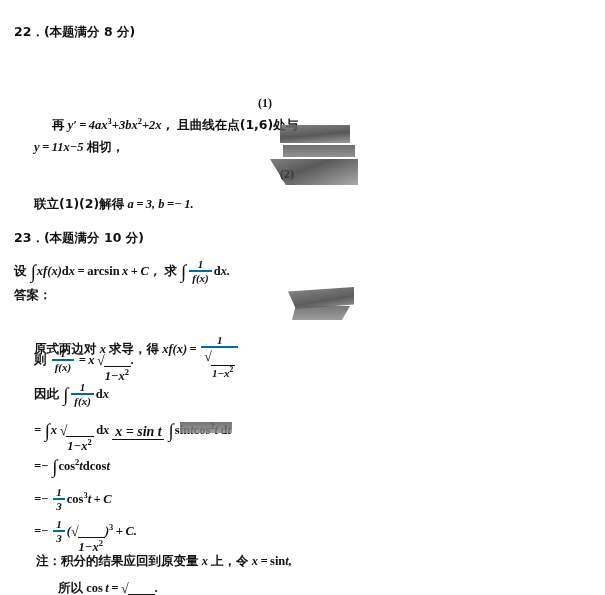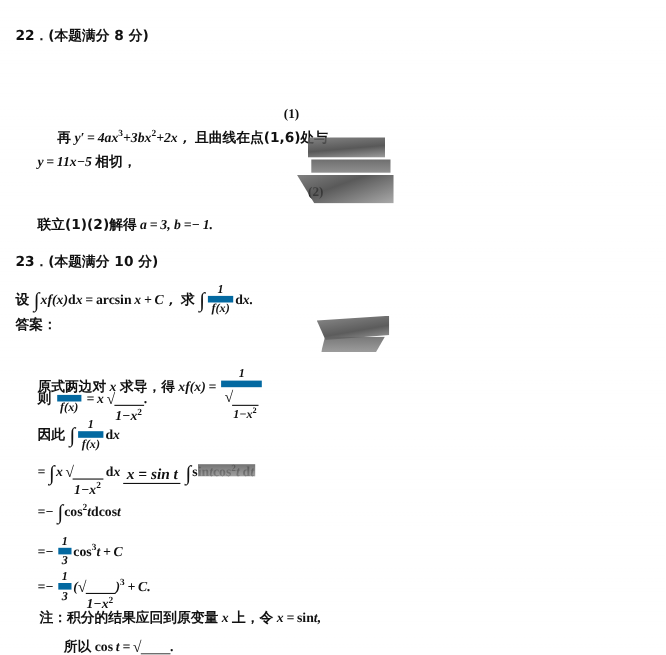--- a/index.html
+++ b/index.html
@@ -67,21 +67,21 @@
     margin: 0 2px;
     position: relative;
     top: -1px;
   }
   .frac .num {
     display: block;
     padding: 0 3px;
   }
   .frac .den {
     display: block;
-    border-top: 6px solid #0369a1;
+    border-top: 2px solid #0369a1;
     padding: 0 3px;
   }
   .sqrt {
     display: inline-block;
     border-top: 1px solid #111;
     padding: 0 2px 0 1px;
     margin-left: -1px;
     position: relative;
     top: 16px;
   }

